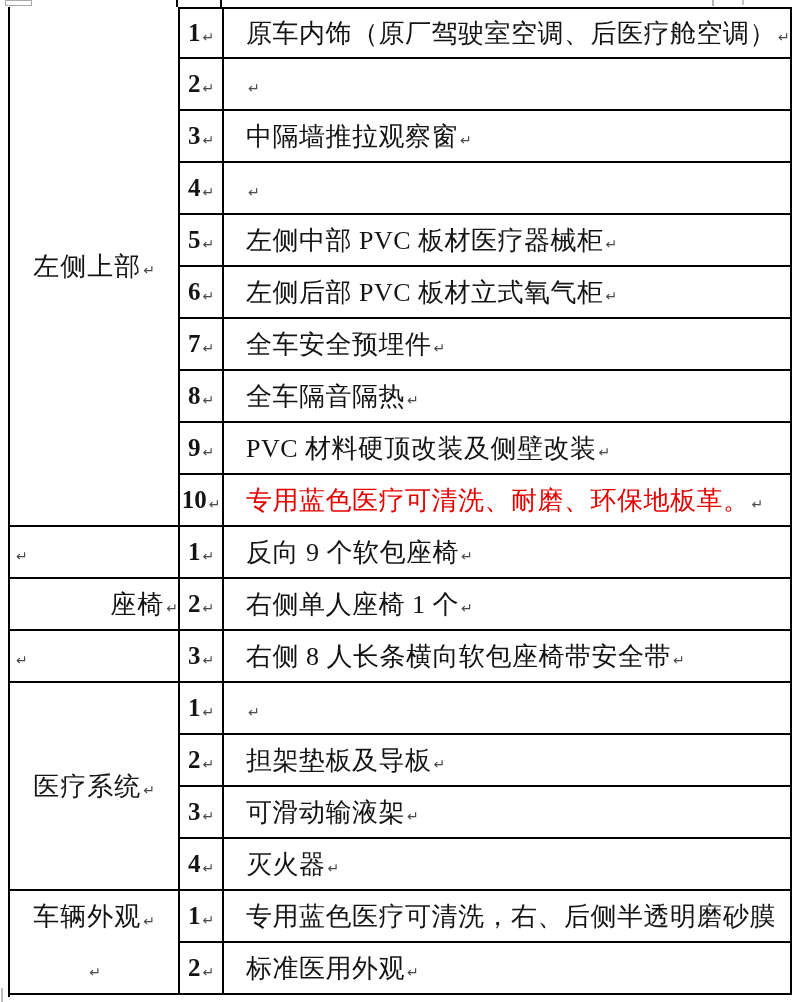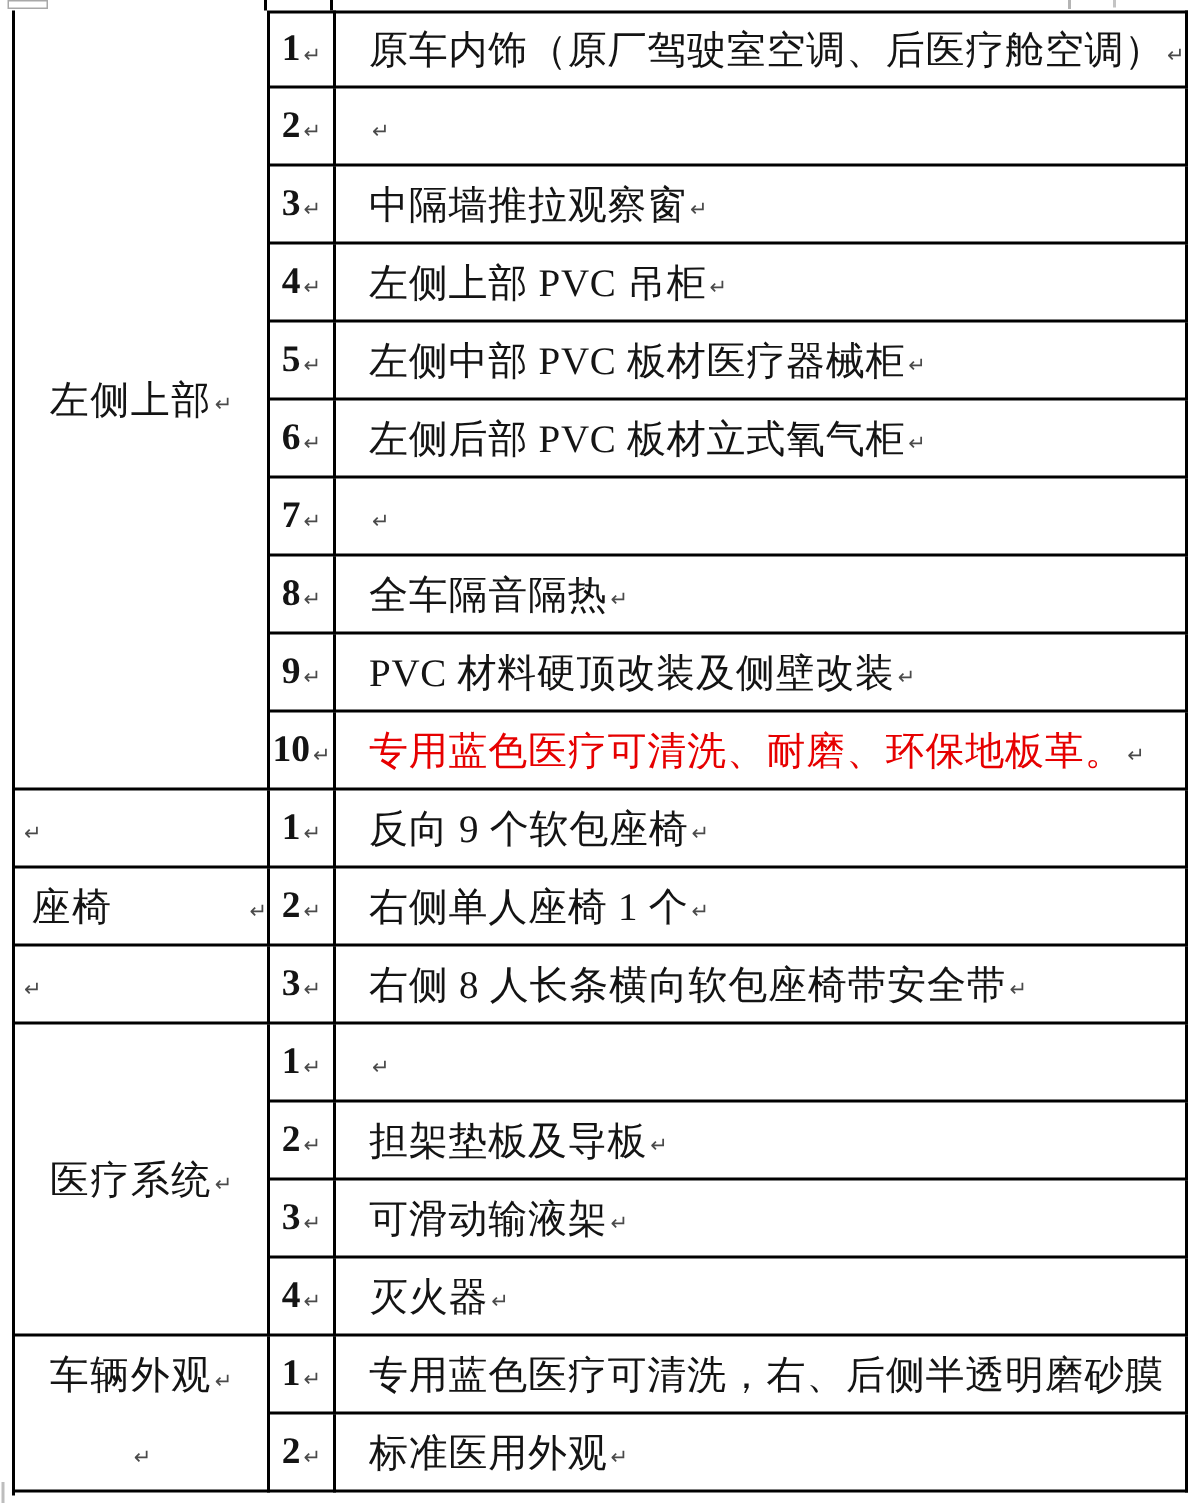--- a/index.html
+++ b/index.html
@@ -37,21 +37,21 @@
     align-items: center;
     overflow: hidden;
     white-space: nowrap;
   }
   .cell.topline { border-top: 2px solid #000; }
 
   
   .cat { justify-content: center; font-size: 26px; letter-spacing: 1px; }
   .cat-cabin   { grid-area: 1 / 1 / 11 / 2; }
   .cat-empty-a { grid-area: 11 / 1 / 12 / 2; justify-content: flex-start; padding-left: 4px; }
-  .cat-seats   { grid-area: 12 / 1 / 13 / 2; justify-content: space-between; padding-left: 11px; }
+  .cat-seats   { grid-area: 12 / 1 / 13 / 2; justify-content: flex-end; padding-left: 11px; }
   .cat-empty-b { grid-area: 13 / 1 / 14 / 2; justify-content: flex-start; padding-left: 4px; }
   .cat-medsys  { grid-area: 14 / 1 / 18 / 2; }
   .cat-vehicle { grid-area: 18 / 1 / 20 / 2; flex-direction: column; justify-content: center; }
   .cat-vehicle .para { height: 52px; display: flex; align-items: center; justify-content: center; }
 
   
   .num {
     grid-column: 2 / 3;
     justify-content: center;
     font-size: 25px;
@@ -214,32 +214,32 @@
       <span class="pmark">↵</span>
     </div>
   <div class="cell desc" style="grid-row:2">
       <span class="pmark">↵</span>
     </div>
   <div class="cell desc" style="grid-row:3">
       <span>中隔墙推拉观察窗</span>
       <span class="pmark">↵</span>
     </div>
   <div class="cell desc" style="grid-row:4">
-      <span>左侧上部 PVC 吊柜</span>
       <span class="pmark">↵</span>
     </div>
   <div class="cell desc" style="grid-row:5">
       <span>左侧中部 PVC 板材医疗器械柜</span>
       <span class="pmark">↵</span>
     </div>
   <div class="cell desc" style="grid-row:6">
       <span>左侧后部 PVC 板材立式氧气柜</span>
       <span class="pmark">↵</span>
     </div>
   <div class="cell desc" style="grid-row:7">
+      <span>全车安全预埋件</span>
       <span class="pmark">↵</span>
     </div>
   <div class="cell desc" style="grid-row:8">
       <span>全车隔音隔热</span>
       <span class="pmark">↵</span>
     </div>
   <div class="cell desc" style="grid-row:9">
       <span>PVC 材料硬顶改装及侧壁改装</span>
       <span class="pmark">↵</span>
     </div>

